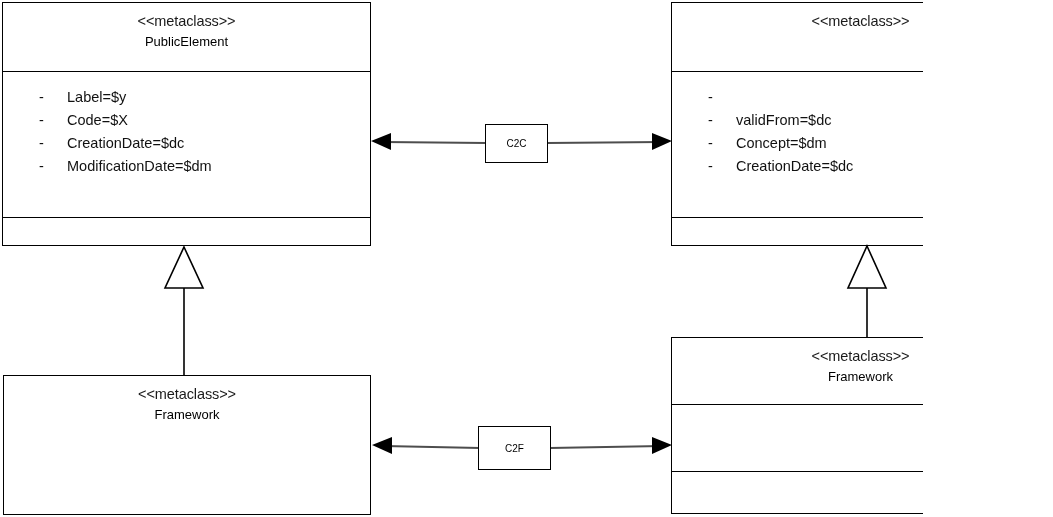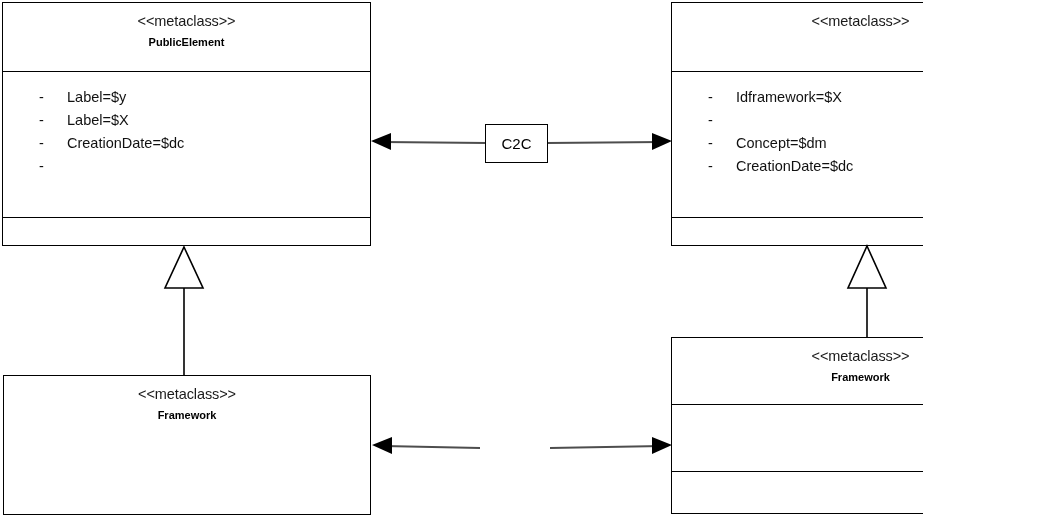--- a/index.html
+++ b/index.html
@@ -36,22 +36,22 @@
     padding-top: 8px;
   }
   .stereotype {
     font-size: 14.5px;
     font-weight: 400;
     color: #1a1a1a;
     line-height: 20px;
     letter-spacing: -0.1px;
   }
   .class-name {
-    font-size: 11px;
-    font-weight: bold;
+    font-size: 13px;
+    font-weight: normal;
     color: #000000;
     line-height: 22px;
   }
 
   
   .attr-list {
     list-style: none;
     margin: 0;
     padding: 14px 0 0 0;
   }
@@ -77,21 +77,21 @@
 
   
   .assoc-label {
     position: absolute;
     box-sizing: border-box;
     border: 1.4px solid #000000;
     background: #ffffff;
     display: flex;
     align-items: center;
     justify-content: center;
-    font-size: 15px;
+    font-size: 10px;
     color: #000000;
     z-index: 4;
   }
 
   
   #connectors {
     position: absolute;
     left: 0;
     top: 0;
     width: 1053px;
@@ -130,46 +130,47 @@
       <div class="class-name">PublicElement</div>
     </div>
     <div class="compartment" style="height:146px;">
       <ul class="attr-list">
         <li class="attr-item">
           <span class="attr-bullet">-</span>
           <span class="attr-text">Label=$y</span>
         </li>
         <li class="attr-item">
           <span class="attr-bullet">-</span>
-          <span class="attr-text">Label=$X</span>
+          <span class="attr-text">Code=$X</span>
         </li>
         <li class="attr-item">
           <span class="attr-bullet">-</span>
           <span class="attr-text">CreationDate=$dc</span>
         </li>
         <li class="attr-item">
           <span class="attr-bullet">-</span>
+          <span class="attr-text">ModificationDate=$dm</span>
         </li>
       </ul>
     </div>
     <div class="compartment" style="height:27px;"></div>
   </div>
 
   <div class="uml-class" style="left:671px; top:2px; width:379px; height:244px;">
     <div class="compartment class-header" style="height:68px;">
       <div class="stereotype">&lt;&lt;metaclass&gt;&gt;</div>
     </div>
     <div class="compartment" style="height:146px;">
       <ul class="attr-list">
         <li class="attr-item">
           <span class="attr-bullet">-</span>
-          <span class="attr-text">Idframework=$X</span>
-        </li>
-        <li class="attr-item">
-          <span class="attr-bullet">-</span>
+        </li>
+        <li class="attr-item">
+          <span class="attr-bullet">-</span>
+          <span class="attr-text">validFrom=$dc</span>
         </li>
         <li class="attr-item">
           <span class="attr-bullet">-</span>
           <span class="attr-text">Concept=$dm</span>
         </li>
         <li class="attr-item">
           <span class="attr-bullet">-</span>
           <span class="attr-text">CreationDate=$dc</span>
         </li>
       </ul>
@@ -190,14 +191,17 @@
       <div class="class-name">Framework</div>
     </div>
     <div class="compartment" style="height:67px;"></div>
     <div class="compartment" style="height:42px;"></div>
   </div>
 
   <div class="assoc-label" style="left:485px; top:124px; width:63px; height:39px;">
     <span>C2C</span>
   </div>
 
+  <div class="assoc-label" style="left:478px; top:426px; width:73px; height:44px;">
+    <span>C2F</span>
+  </div>
 
 </div>
 
 </body></html>

